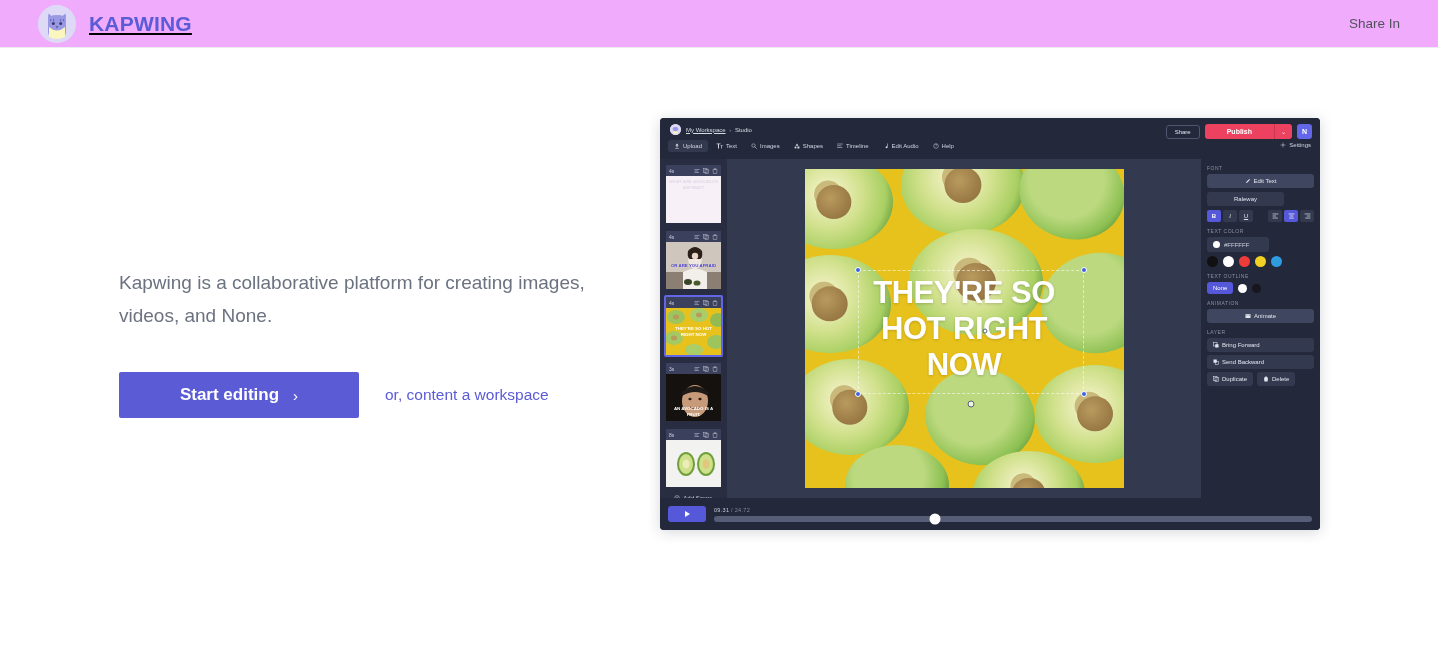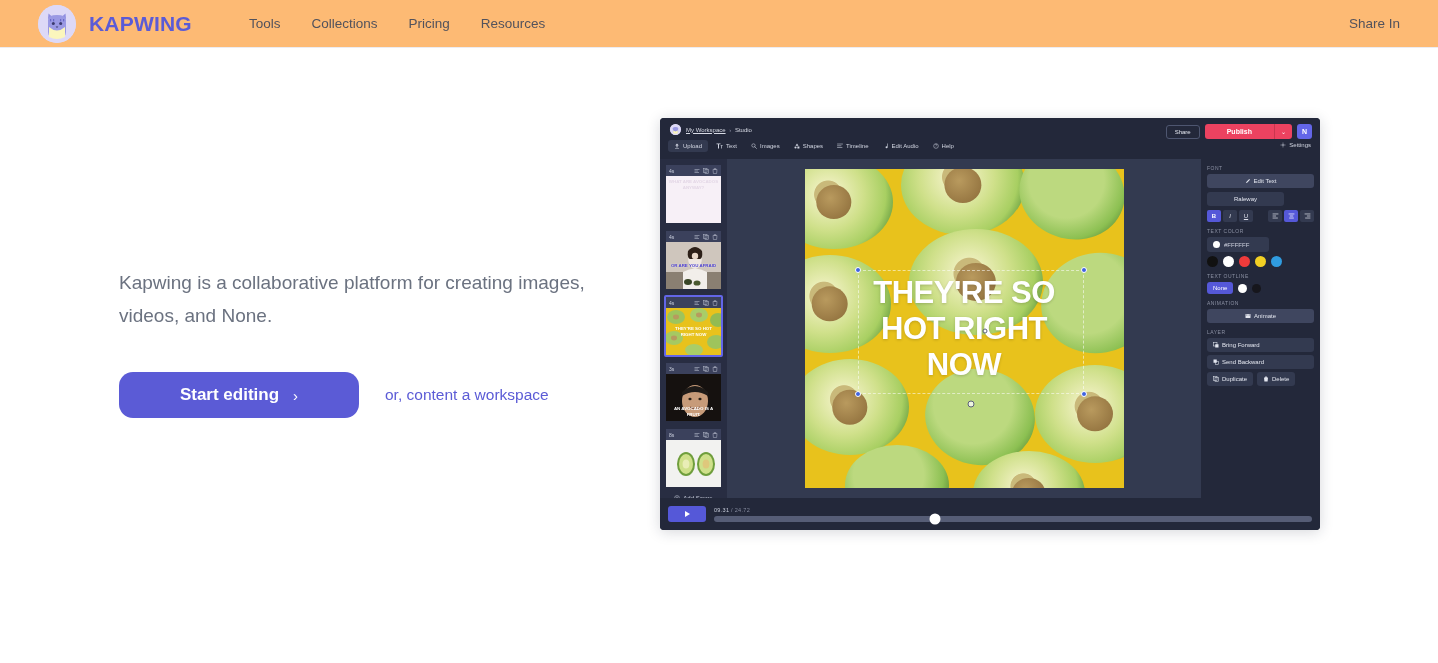--- a/index.html
+++ b/index.html
@@ -8,22 +8,23 @@
     background: #ffffff;
     font-family: "Liberation Sans", sans-serif;
     overflow: hidden;
   }
 
   
   .navbar {
     height: 48px; width: 100%;
     display: flex; align-items: center;
     border-bottom: 1px solid #ececf1;
-    background: #fdba74;
+    background: #f0abfc;
     position: relative;
+    text-decoration: underline;
   }
   .brand { display: flex; align-items: center; margin-left: 38px; }
   .brand-mark {
     width: 38px; height: 38px; border-radius: 50%;
     background: #ddd9f7;
     display: flex; align-items: flex-end; justify-content: center;
     overflow: hidden; position: relative; flex: none;
   }
   .brand-name {
     margin-left: 13px;
@@ -48,21 +49,21 @@
   }
   .hero-sub {
     margin-top: 25px;
     font-size: 19px; line-height: 33px; color: #6b7280;
     max-width: 500px;
   }
   .hero-cta { display: flex; align-items: center; margin-top: 40px; }
   .btn-primary {
     height: 46px; min-width: 240px;
     background: #5b5bd6; color: #fff;
-    border: none; border-radius: 14px;
+    border: none; border-radius: 2px;
     font-size: 17px; font-weight: 700;
     display: flex; align-items: center; justify-content: center; gap: 14px;
     cursor: pointer; font-family: inherit;
   }
   .btn-primary .chev { font-size: 15px; font-weight: 400; }
   .link-secondary {
     margin-left: 26px; font-size: 15.5px; color: #5b5bd6;
     font-weight: 500; cursor: pointer;
   }
 
@@ -286,26 +287,20 @@
         <rect x="25" y="14" width="1.2" height="2.4" fill="#6b6ac9"></rect>
         <path d="M11 22 Q19 29 27 22 L27 32 Q19 36 11 32 Z" fill="#fbf6bd"></path>
         <circle cx="15.3" cy="18.6" r="1.5" fill="#3b3a6e"></circle>
         <circle cx="22.7" cy="18.6" r="1.5" fill="#3b3a6e"></circle>
         <path d="M17.6 21.4 L20.4 21.4 L19 23.1 Z" fill="#3b3a6e"></path>
       </svg>
     </div>
     <span class="brand-name">KAPWING</span>
   </div>
 
-  <div class="nav-links">
-    <span class="nav-link">Tools</span>
-    <span class="nav-link">Collections</span>
-    <span class="nav-link">Pricing</span>
-    <span class="nav-link">Resources</span>
-  </div>
 
   <span class="signin">Share In</span>
 </div>
 
 <div class="hero">
   <div class="hero-copy">
     <h1 class="hero-title">
       <br>
     </h1>
     <p class="hero-sub">Kapwing is a collaborative platform for creating images, videos, and None.</p>

